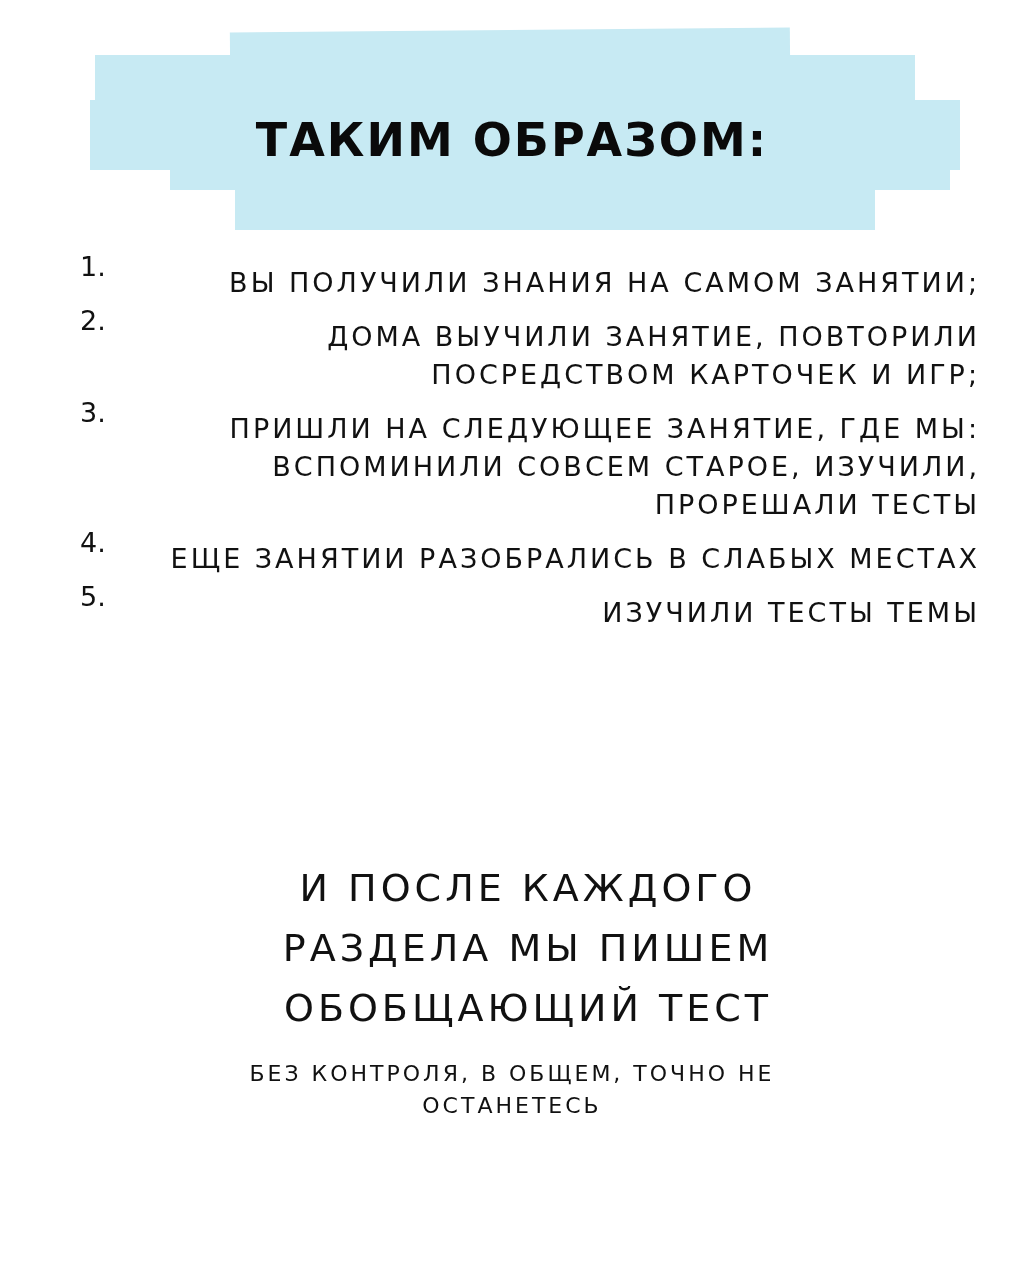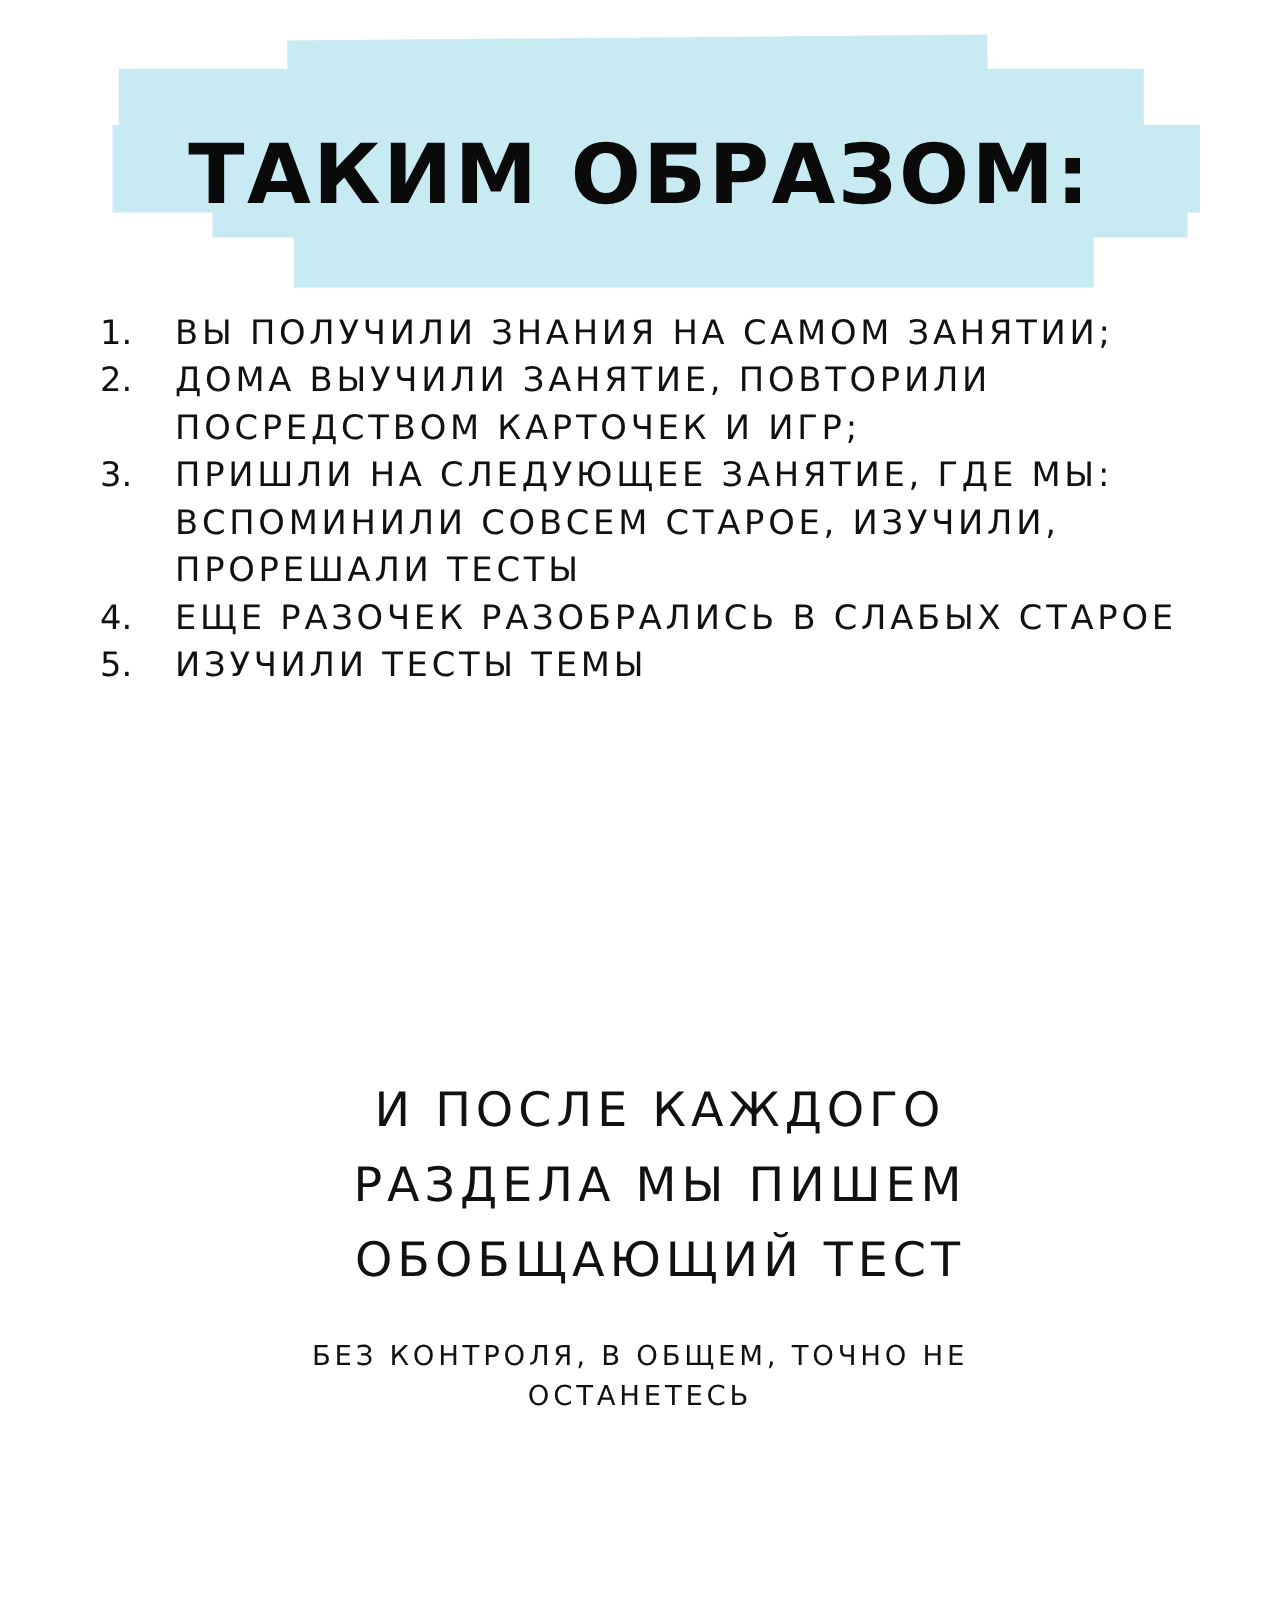--- a/index.html
+++ b/index.html
@@ -1,26 +1,26 @@
 <!DOCTYPE html>
 <html><head>
 <meta charset="utf-8">
 <style>
   html, body { margin: 0; padding: 0; background: #ffffff; }
   body { width: 1024px; height: 1280px; position: relative; overflow: hidden;
          font-family: "DejaVu Sans", sans-serif; color: #111111; }
   .brush { position: absolute; background: #c7eaf3; }
   .title { position: absolute; left: 0; width: 1024px; top: 100px; text-align: center;
-           font-family: "DejaVu Sans", sans-serif; font-weight: bold; font-size: 66px;
+           font-family: "DejaVu Sans", sans-serif; font-weight: bold; font-size: 46px;
            letter-spacing: 2px; color: #0a0a0a; line-height: 80px; }
   .list { position: absolute; left: 80px; top: 248px; width: 900px; }
   .item { position: relative; display: flex; font-size: 27px; letter-spacing: 3px;
           line-height: 38px; }
   .num { width: 60px; flex: none; letter-spacing: 0; }
-  .text { flex: 1; text-align: left; }
+  .text { flex: 1; text-align: right; margin-top: 16px; }
   .summary { position: absolute; left: 16px; width: 1024px; top: 858px; text-align: center;
              font-size: 38px; letter-spacing: 4px; line-height: 60px; }
   .note { position: absolute; left: 0; width: 1024px; top: 1058px; text-align: center;
           font-size: 22px; letter-spacing: 3px; line-height: 32px; }
 </style>
 </head>
 <body>
 
 <div class="brush" style="left:230px; top:30px; width:560px; height:40px; transform:rotate(-0.5deg);"></div>
 <div class="brush" style="left:95px; top:55px; width:820px; height:55px;"></div>
@@ -38,27 +38,27 @@
   <div class="item">
     <span class="num">2.</span>
     <span class="text">ДОМА ВЫУЧИЛИ ЗАНЯТИЕ, ПОВТОРИЛИ ПОСРЕДСТВОМ КАРТОЧЕК И ИГР;</span>
   </div>
   <div class="item">
     <span class="num">3.</span>
     <span class="text">ПРИШЛИ НА СЛЕДУЮЩЕЕ ЗАНЯТИЕ, ГДЕ МЫ: ВСПОМИНИЛИ СОВСЕМ СТАРОЕ, ИЗУЧИЛИ, ПРОРЕШАЛИ ТЕСТЫ</span>
   </div>
   <div class="item">
     <span class="num">4.</span>
-    <span class="text">ЕЩЕ РАЗОЧЕК РАЗОБРАЛИСЬ В СЛАБЫХ СТАРОЕ</span>
+    <span class="text">ЕЩЕ ЗАНЯТИИ РАЗОБРАЛИСЬ В СЛАБЫХ МЕСТАХ</span>
   </div>
   <div class="item">
     <span class="num">5.</span>
     <span class="text">ИЗУЧИЛИ ТЕСТЫ ТЕМЫ</span>
   </div>
 </div>
 
 <div class="summary">
   <div style="width:560px; margin:0 auto;">И ПОСЛЕ КАЖДОГО РАЗДЕЛА МЫ ПИШЕМ ОБОБЩАЮЩИЙ ТЕСТ</div>
 </div>
 
 <div class="note">
-  <div style="width:640px; margin:12px auto;">БЕЗ КОНТРОЛЯ, В ОБЩЕМ, ТОЧНО НЕ ОСТАНЕТЕСЬ</div>
+  <div style="width:640px; margin:0 auto;">БЕЗ КОНТРОЛЯ, В ОБЩЕМ, ТОЧНО НЕ ОСТАНЕТЕСЬ</div>
 </div>
 
 </body></html>

